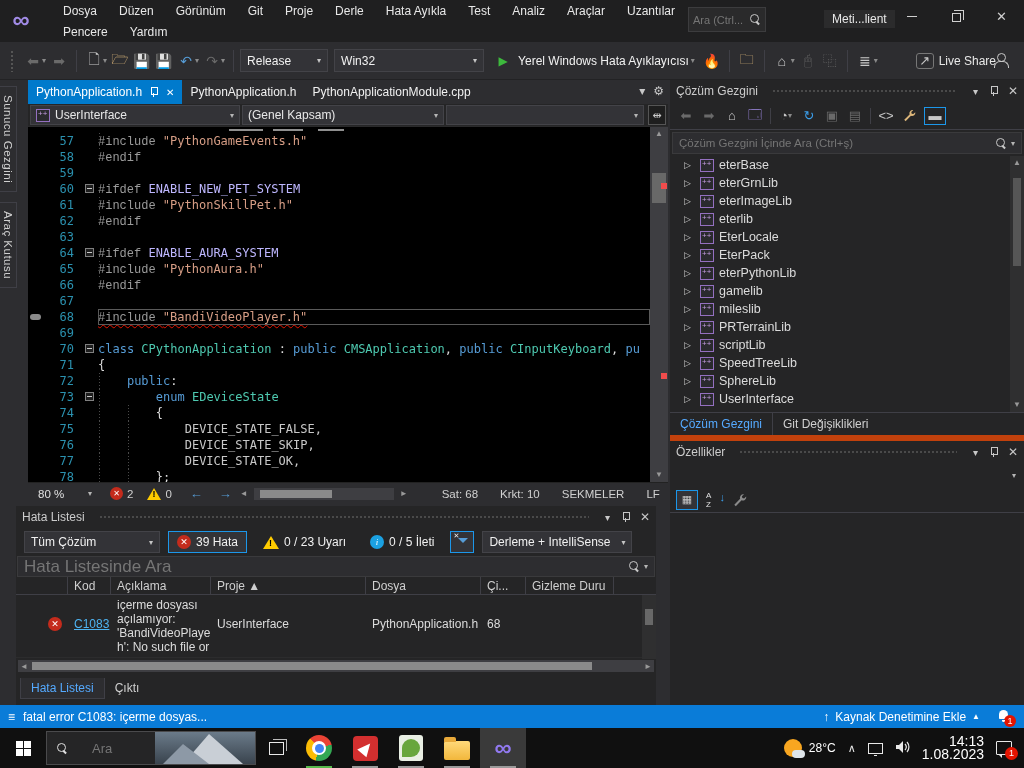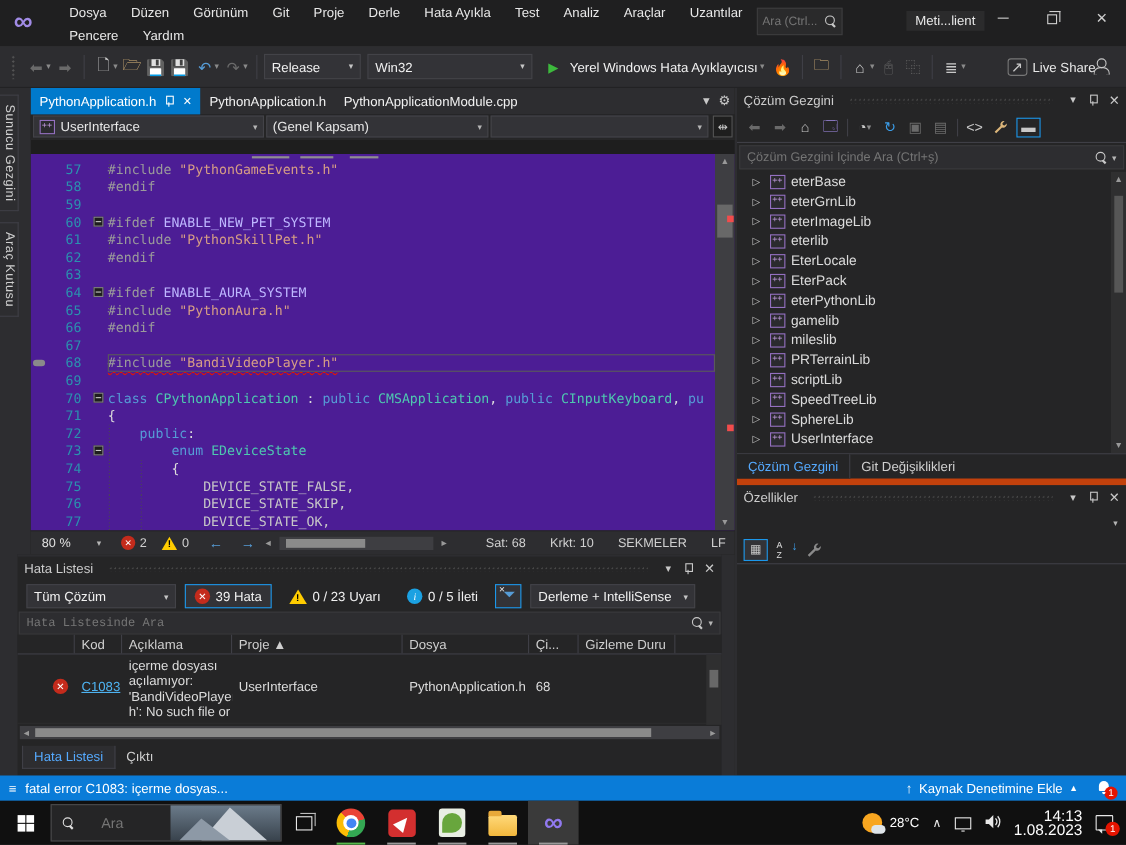--- a/index.html
+++ b/index.html
@@ -63,38 +63,38 @@
   .pin-g::after { content:""; position:absolute; left:3px; top:6px; width:1px; height:4px; background:#fff; }
   #tabbar-right { position:absolute; right:4px; top:4px; display:flex; gap:8px; color:#c8c8c8; font-size:12px; }
   #navbar { height:23px; background:#252526; border-bottom:1px solid #2a2a2b; display:flex; align-items:center; gap:2px; padding:1px 2px; }
   .nav-combo { height:20px; background:#333337; border:1px solid #434348; display:flex; align-items:center; padding:0 5px; color:#e8e8e8; }
   .nav-combo .caret { margin-left:auto; color:#b5b5b5; font-size:8px; }
   #nav1 { width:210px; } #nav2 { width:202px; } #nav3 { width:198px; }
   .cpp-ico { position:relative; width:14px; height:13px; flex:none; margin-right:5px; border:1px solid #9470c0; background:#2a2a2e; }
   .cpp-ico::after { content:"++"; position:absolute; left:1px; top:-1px; font-size:8px; color:#c39be0; letter-spacing:0; }
   #split-handle { margin-left:auto; width:18px; height:20px; background:#1e1e1e; border:1px solid #555; color:#c8c8c8; font-size:11px; display:flex; align-items:center; justify-content:center; }
 
-  #code-wrap { position:relative; flex:1; background:#4c1d95; overflow:hidden;margin-top:13px; }
+  #code-wrap { position:relative; flex:1; background:#000000; overflow:hidden; }
   #code-scroll { position:absolute; right:0; top:0; width:18px; bottom:0; background:#3e3e42; }
   .sb-arrow { position:absolute; left:0; width:18px; height:14px; color:#999; font-size:8px; text-align:center; line-height:14px; }
   #code-thumb { position:absolute; left:2px; top:46px; width:14px; height:30px; background:#686868; }
   .err-mark { position:absolute; right:1px; width:6px; height:6px; background:#f14c4c; }
   #partial-line { position:absolute; left:105px; top:0; height:5px; width:400px; overflow:hidden; }
   #partial-line i { position:absolute; top:2px; height:2px; background:#8f8f8f; }
   #code-lines { position:absolute; left:0; top:6px; right:18px; }
   .code-line { position:relative; display:flex; height:16px; line-height:16px; font-family:"DejaVu Sans Mono","Liberation Mono",monospace; font-size:12px; white-space:pre; }
   .cl-margin { width:16px; flex:none; position:relative; }
   .cl-num { width:40px; flex:none; text-align:right; padding-right:10px; color:#2b91af; font-size:12px; }
   .cl-fold { width:14px; flex:none; position:relative; }
   .fold-box { position:absolute; left:1px; top:3px; width:9px; height:9px; border:1px solid #808080; background:#1e1e1e; }
   .fold-box::after { content:""; position:absolute; left:1px; top:3px; width:5px; height:1px; background:#c8c8c8; }
   .cl-text { position:relative; flex:1; color:#dcdcdc; }
   .code-line.current .cl-text { outline:1px solid #5a5a5a; outline-offset:-1px; }
   .bookmark { position:absolute; left:2px; top:5px; width:11px; height:6px; background:#8a8a8a; border-radius:3px; }
-  .tok-pp { color:#9b9b9b; } .tok-str { color:#d69d85; } .tok-mac { color:#beb7ff; }
+  .tok-pp { color:#9b9b9b;font-family:Liberation Mono, monospace; } .tok-str { color:#d69d85; } .tok-mac { color:#beb7ff; }
   .tok-kw { color:#569cd6; } .tok-typ { color:#4ec9b0; } .tok-pl { color:#dcdcdc; } .tok-en { color:#c8c8c8; }
   .sq { text-decoration:underline wavy #e51400 1px; text-underline-offset:3px; }
   .iguide { position:absolute; top:0; width:1px; height:16px; background-image:linear-gradient(#4a4a4a 1px, transparent 1px); background-size:1px 3px; }
 
   #estatus { height:22px; background:#2d2d30; border-top:1px solid #222; display:flex; align-items:center; font-size:11.5px; color:#d0d0d0; }
   #zoom-combo { width:62px; height:18px; margin-left:6px; display:flex; align-items:center; padding:0 4px; color:#e0e0e0; }
   #zoom-combo .caret { margin-left:auto; font-size:8px; color:#b5b5b5; }
   .mini-err { width:13px; height:13px; border-radius:50%; background:#c42b1c; color:#fff; font-size:8px; line-height:13px; text-align:center; margin:0 4px 0 14px; }
   .mini-warn { position:relative; width:0; height:0; border-left:7px solid transparent; border-right:7px solid transparent; border-bottom:12px solid #fc0; margin:0 4px 0 14px; }
   .mini-warn::after { content:"!"; position:absolute; left:-2px; top:1px; font-size:9px; color:#000; font-weight:bold; }
@@ -119,21 +119,21 @@
   .count-btn.boxed { background:#333337; border:1px solid #1c97ea; }
   .badge-err { width:14px; height:14px; border-radius:50%; background:#c42b1c; color:#fff; font-size:9px; line-height:14px; text-align:center; }
   .badge-warn { position:relative; width:0; height:0; border-left:8px solid transparent; border-right:8px solid transparent; border-bottom:13px solid #fc0; }
   .badge-warn::after { content:"!"; position:absolute; left:-2px; top:2px; font-size:9px; color:#000; font-weight:bold; }
   .badge-info { width:14px; height:14px; border-radius:50%; background:#1ba1e2; color:#fff; font-size:9px; font-style:italic; line-height:14px; text-align:center; font-family:"Liberation Serif",serif; }
   #filter-btn { width:24px; height:22px; background:#333337; border:1px solid #1c97ea; position:relative; }
   #filter-btn::before { content:""; position:absolute; left:7px; top:6px; border-left:5px solid transparent; border-right:5px solid transparent; border-top:5px solid #569cd6; }
   #filter-btn::after { content:"✕"; position:absolute; left:2px; top:0px; font-size:7px; color:#e8e8e8; }
   #el-source { width:150px; height:22px; }
   #el-search { height:21px; margin:0 1px; background:#2d2d30; border:1px solid #3a3a3c; display:flex; align-items:center; padding:0 6px; }
-  #el-search input { flex:1; background:transparent; border:none; outline:none; color:#9a9a9a; font-size:11px; font-family:Liberation Mono, monospace; }
+  #el-search input { flex:1; background:transparent; border:none; outline:none; color:#9a9a9a; font-size:17px; font-family:Liberation Sans, sans-serif; }
   #el-search .caret { color:#b5b5b5; font-size:8px; margin-left:4px; }
   #el-table { position:relative; }
   #el-thead { height:18px; display:flex; background:#252526; border-bottom:1px solid #3f3f46; color:#cfcfcf; }
   .th { padding:2px 6px; border-right:1px solid #3f3f46; white-space:nowrap; overflow:hidden; }
   #el-row { display:flex; border-bottom:1px solid #2c2c2d; color:#dcdcdc; }
   .td { padding:3px 6px; overflow:hidden; }
   .desc-line { line-height:14px; white-space:nowrap; }
   #err-code-link { color:#4eb3f1; text-decoration:underline; }
   #el-vscroll { position:absolute; right:0; top:18px; width:14px; height:64px; background:#2f2f30; }
   #el-vscroll .thumb { position:absolute; left:3px; top:14px; width:8px; height:16px; background:#686868; }

